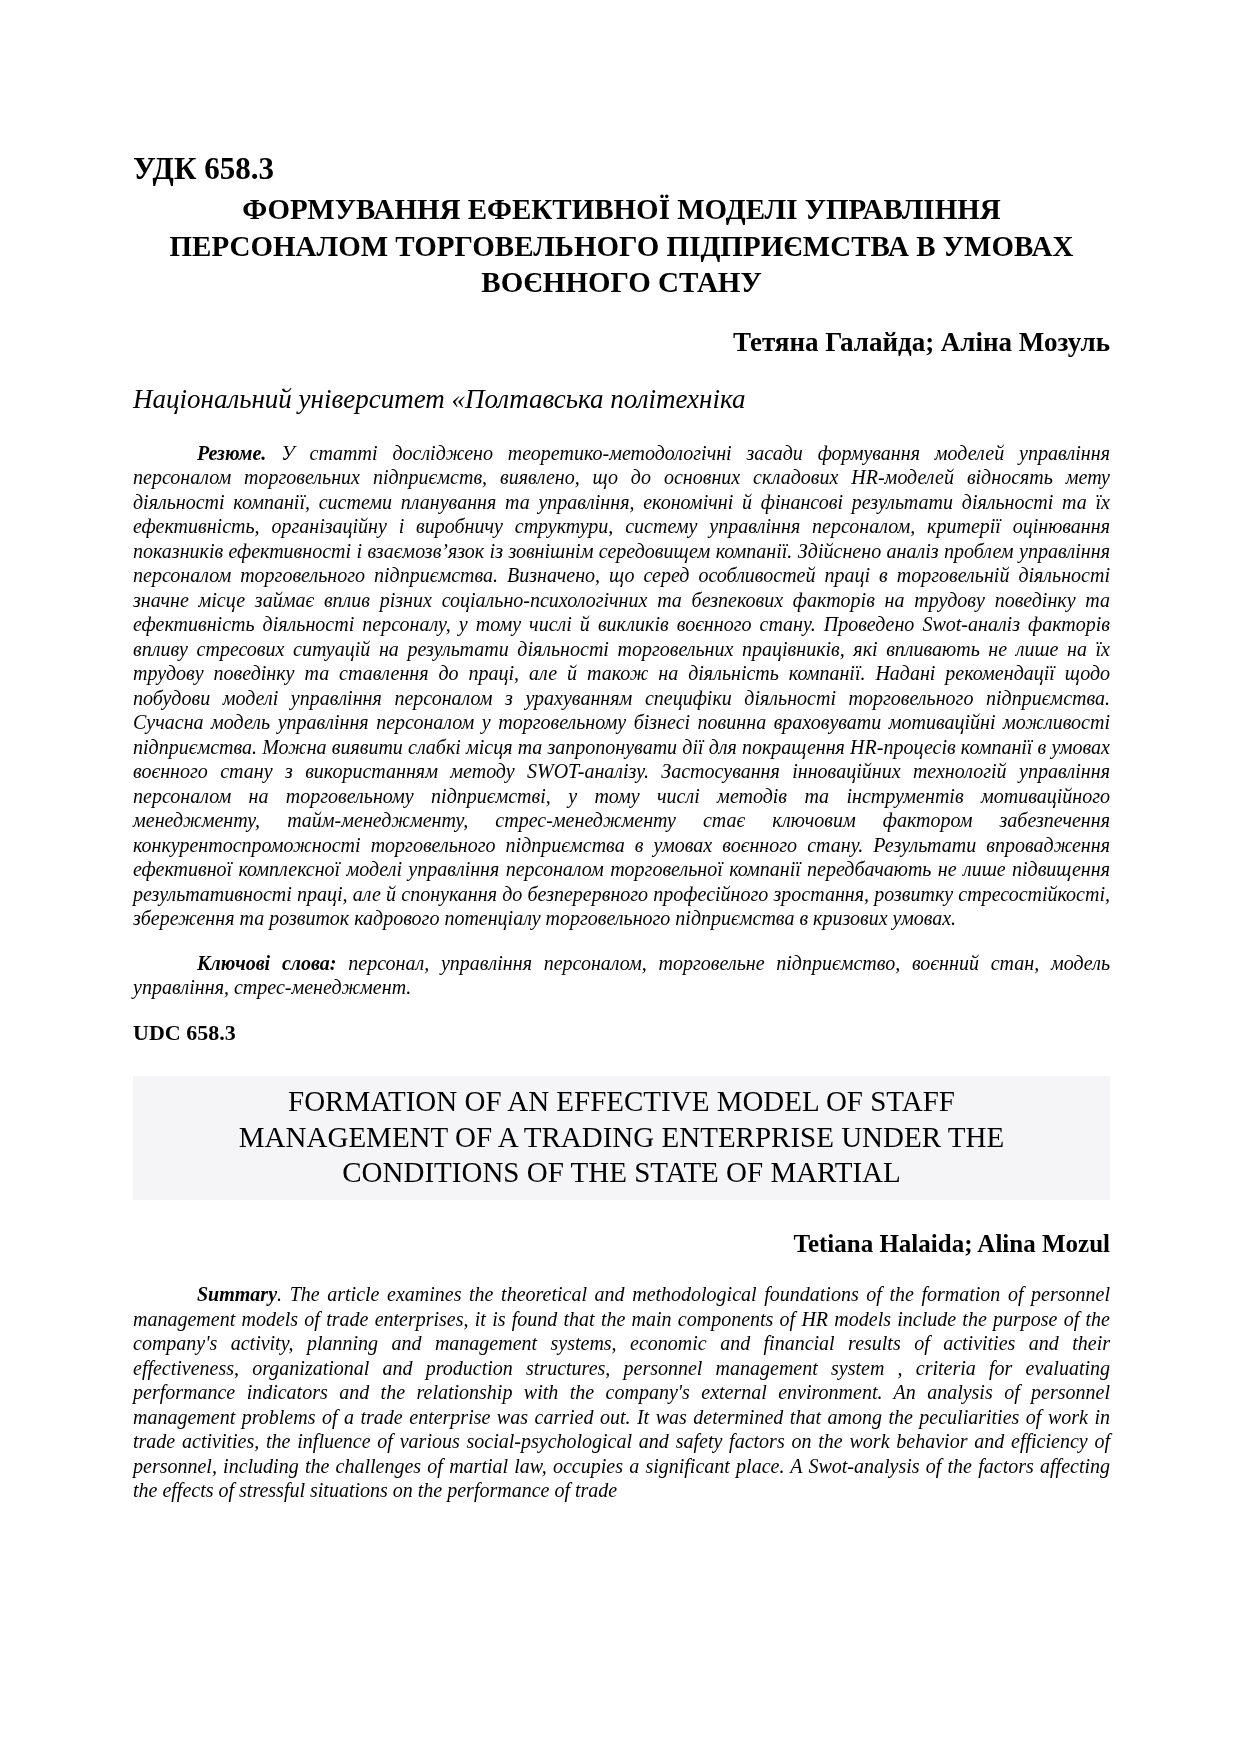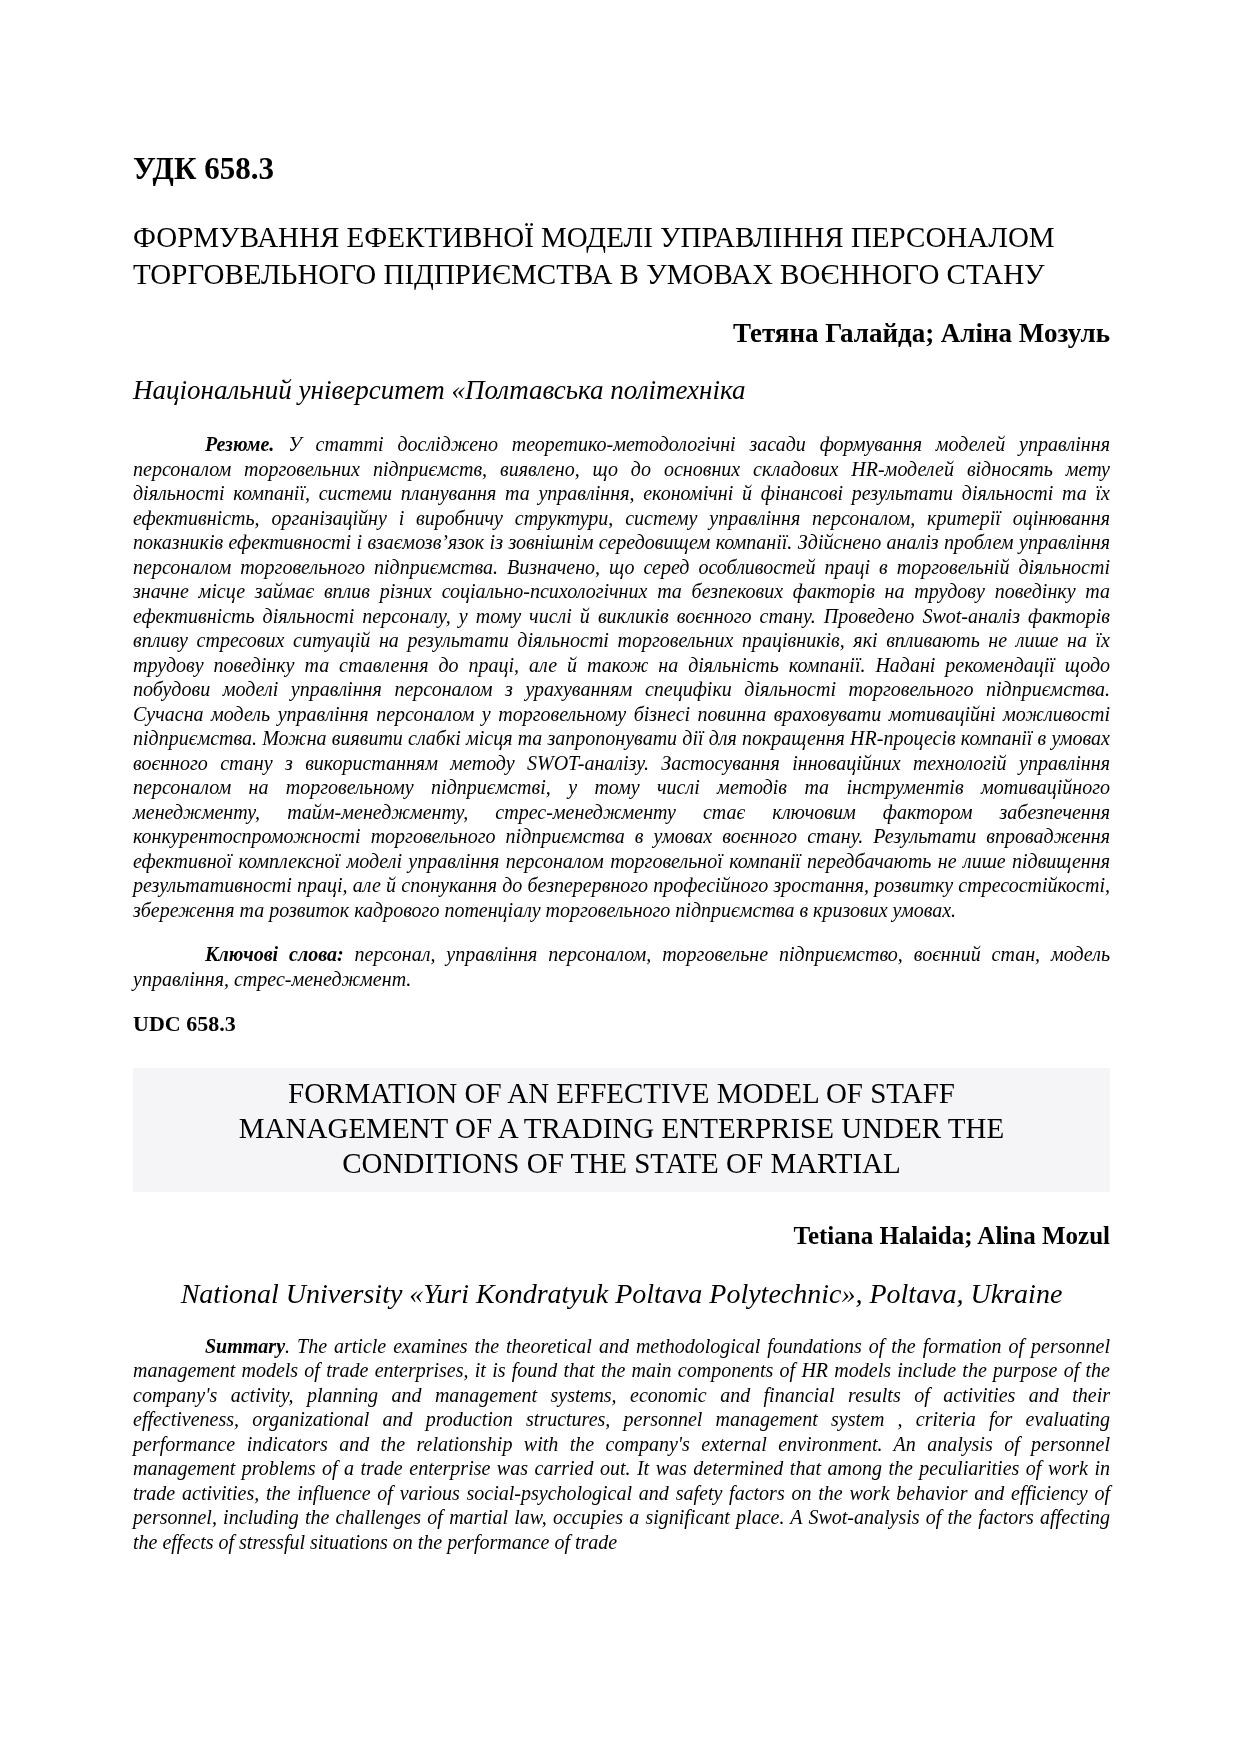--- a/index.html
+++ b/index.html
@@ -18,24 +18,24 @@
     font-family: "Liberation Serif", "DejaVu Serif", serif;
     color: #000000;
     overflow: hidden;
   }
   .udk {
     font-size: 31px;
     font-weight: bold;
     line-height: 1.2;
   }
   .title-ua {
-    margin-top: 32px;
-    text-align: left;
+    margin-top: 4px;
+    text-align: center;
     font-size: 29px;
-    font-weight: normal;
+    font-weight: bold;
     line-height: 1.26;
   }
   .authors {
     margin-top: 26px;
     text-align: right;
     font-size: 27px;
     font-weight: bold;
   }
   .affiliation-ua {
     margin-top: 24px;
@@ -52,21 +52,20 @@
     font-style: italic;
     line-height: 24.5px;
     text-indent: 64px;
   }
   .body-par.follow {
     margin-top: 0;
     font-style: italic;
   }
   .lead-label {
     font-weight: bold;
-    margin-left: 8px;
   }
   .udc {
     margin-top: 18px;
     font-size: 22px;
     font-weight: bold;
     line-height: 1.2;
   }
   .en-title-block {
     margin-top: 30px;
     background: #f5f5f7;
@@ -122,19 +121,18 @@
   </p>
 
   <div class="udc">UDC 658.3</div>
 
   <div class="en-title-block">
     <div class="title-en">FORMATION OF AN EFFECTIVE MODEL OF STAFF MANAGEMENT OF A TRADING ENTERPRISE UNDER THE CONDITIONS OF THE STATE OF MARTIAL</div>
   </div>
 
   <div class="authors-en">Tetiana Halaida; Alina Mozul</div>
 
-  <div class="affiliation-en">National University «Yuri Kondratyuk Poltava Polytechnic», Poltava, Ukraine</div>
 
   <p class="body-par">
     <span class="lead-label">Summary</span><span>. The article examines the theoretical and methodological foundations of the formation of personnel management models of trade enterprises, it is found that the main components of HR models include the purpose of the company's activity, planning and management systems, economic and financial results of activities and their effectiveness, organizational and production structures, personnel management system , criteria for evaluating performance indicators and the relationship with the company's external environment. An analysis of personnel management problems of a trade enterprise was carried out. It was determined that among the peculiarities of work in trade activities, the influence of various social-psychological and safety factors on the work behavior and efficiency of personnel, including the challenges of martial law, occupies a significant place. A Swot-analysis of the factors affecting the effects of stressful situations on the performance of trade</span>
   </p>
 
 </div>
 
 </body></html>

